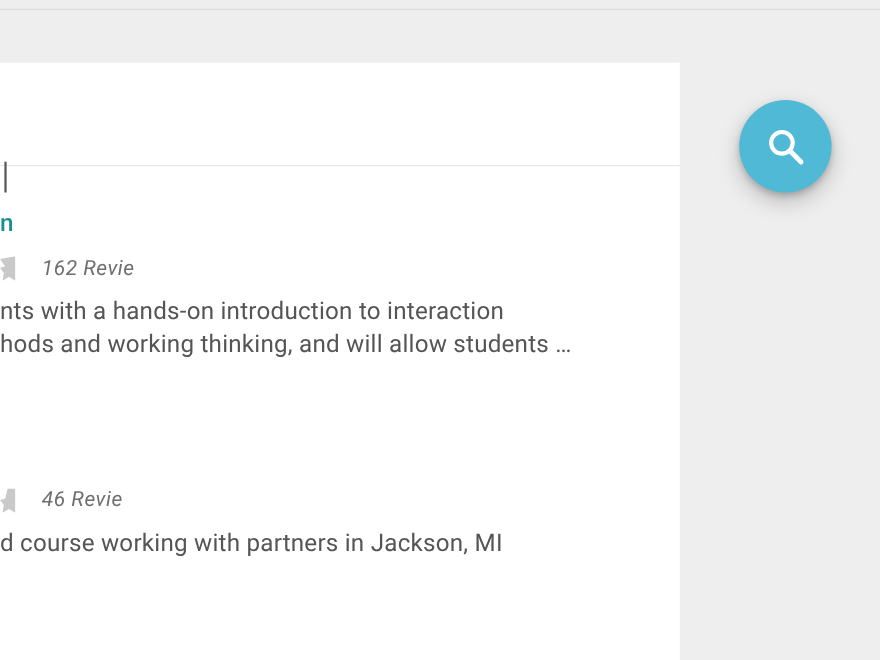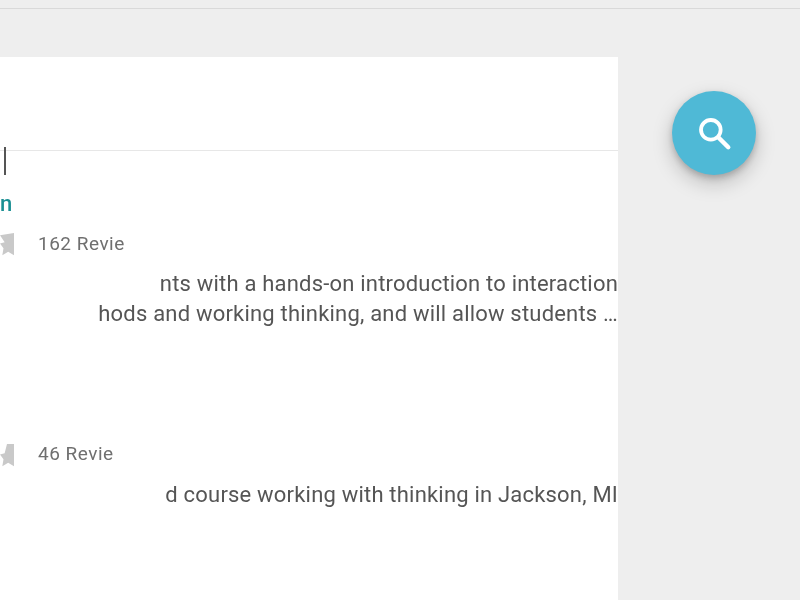--- a/index.html
+++ b/index.html
@@ -58,28 +58,27 @@
     font-size: 19px;
     color: #777;
     letter-spacing: 0.5px;
     display: flex;
     align-items: center;
     height: 24px;
   }
   .meta-frag { margin-right: 24px; }
   .star-frag { width: 14px; height: 20px; display: inline-block; }
   .star-frag svg { display:block; }
-  .reviews { color: #6f6f6f; }
+  .reviews { color: #6f6f6f; font-style: italic; }
   .desc {
     margin-top: 14px;
     font-size: 22px;
     color: #555;
     line-height: 1.38;
     letter-spacing: 0.2px;
-    text-align: right;
   }
   .fab {
     position: absolute;
     left: 672px;
     top: 91px;
     width: 84px;
     height: 84px;
     border-radius: 50%;
     background: #4fb9d6;
     box-shadow: 0 8px 20px rgba(0,0,0,0.22), 0 3px 6px rgba(0,0,0,0.18);
@@ -122,21 +121,21 @@
     <div class="meta-row">
       <span class="star-frag">
         <svg viewBox="0 0 12 20">
             <path d="M6 0 L4 8 L0 9 L3 13 L2 19 L7 16 L12 19 L12 0 Z" fill="#c9c9c9"></path>
           </svg>
       </span>
       <span class="meta-frag"></span>
       <span class="reviews">46 Revie</span>
     </div>
     <div class="desc">
-      <div>d course working with thinking in Jackson, MI</div>
+      <div>d course working with partners in Jackson, MI</div>
     </div>
   </div>
 
 </div>
 
 <div class="fab">
   <svg viewBox="0 0 24 24">
     <circle cx="10" cy="10" r="6.2" fill="none" stroke="#ffffff" stroke-width="2.4"></circle>
     <line x1="15" y1="15" x2="21" y2="21" stroke="#ffffff" stroke-width="2.8" stroke-linecap="round"></line>
   </svg>

